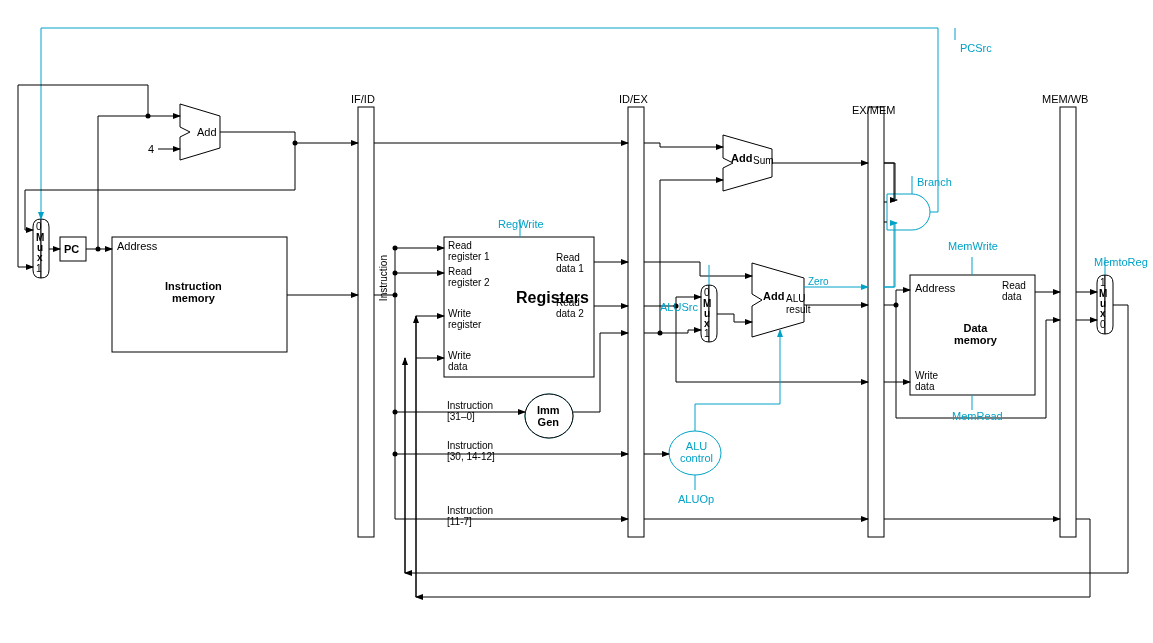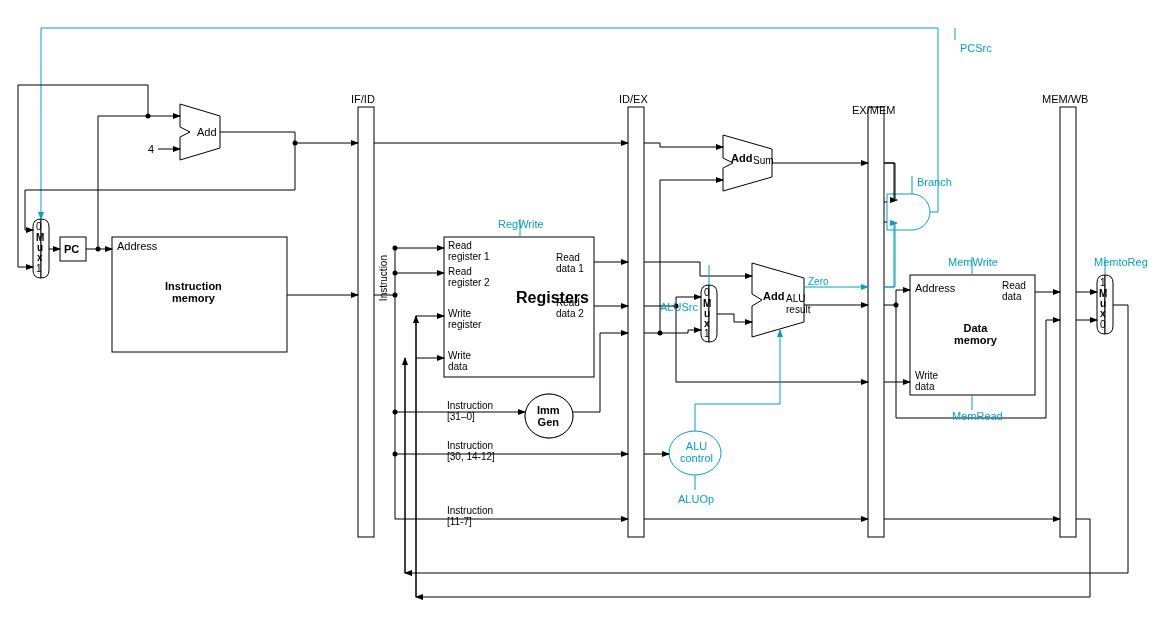--- a/index.html
+++ b/index.html
@@ -245,21 +245,21 @@
 <div class="lbl bold" style="left:763px; top:290px;">Add</div>
 <div class="lbl" style="left:786px; top:293px; white-space:pre; font-size:10px;">ALU
 result</div>
 
 <div class="lbl" style="left:704px; top:287px; font-size:10px;">0</div>
 <div class="lbl bold" style="left:703px; top:298px; font-size:10px;">M</div>
 <div class="lbl bold" style="left:704px; top:308px; font-size:10px;">u</div>
 <div class="lbl bold" style="left:704px; top:318px; font-size:10px;">x</div>
 <div class="lbl" style="left:704px; top:328px; font-size:10px;">1</div>
 
-<div class="lbl blue" style="left:948px; top:256px;">MemWrite</div>
+<div class="lbl blue" style="left:948px; top:240px;">MemWrite</div>
 <div class="lbl blue" style="left:1094px; top:256px;">MemtoReg</div>
 
 <div class="lbl" style="left:915px; top:282px;">Address</div>
 <div class="lbl" style="left:1002px; top:280px; white-space:pre; font-size:10px;">Read
 data</div>
 <div class="lbl bold center" style="left:954px; top:322px; white-space:pre;">Data
 memory</div>
 <div class="lbl" style="left:915px; top:370px; white-space:pre; font-size:10px;">Write
 data</div>
 <div class="lbl blue" style="left:920px; top:410px;margin-left:32px;">MemRead</div>

